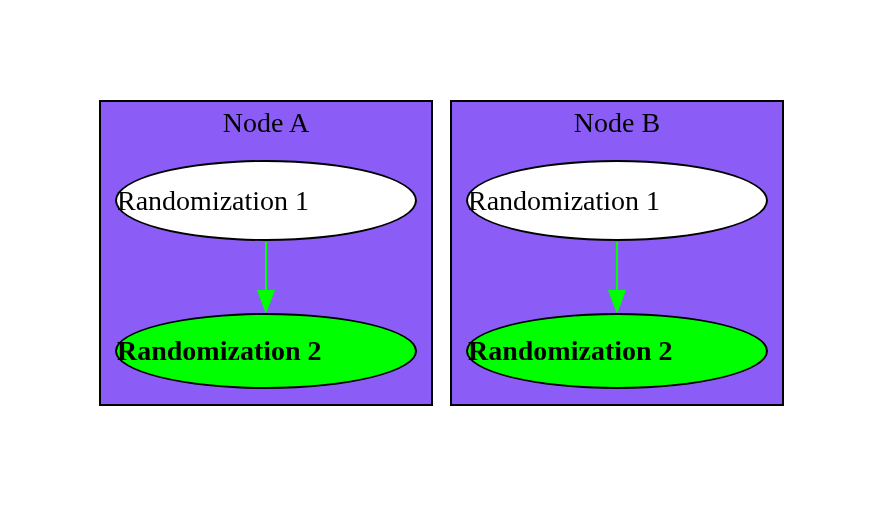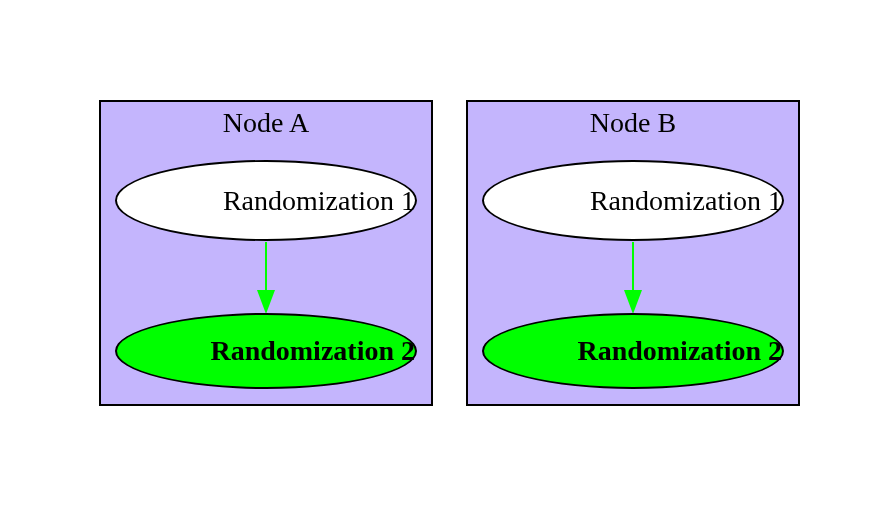--- a/index.html
+++ b/index.html
@@ -21,24 +21,24 @@
     width: 884px; height: 507px;
     background: #ffffff;
   }
   .panel {
     position: absolute;
     top: 100px;
     width: 334px;
     height: 306px;
     box-sizing: border-box;
     border: 2px solid #000000;
-    background: #c4b5fd;
+    background: #8b5cf6;
   }
   .panel--a { left: 99px; }
-  .panel--b { left: 450px; margin-left: 16px; }
+  .panel--b { left: 450px; }
   .panel-title {
     position: absolute;
     top: 4px;
     left: 0;
     right: 0;
     text-align: center;
     font-size: 28px;
     line-height: 34px;
     color: #000000;
     white-space: nowrap;
@@ -46,21 +46,21 @@
   .node {
     position: absolute;
     left: 50%;
     transform: translateX(-50%);
     width: 302px;
     box-sizing: border-box;
     border: 2px solid #000000;
     border-radius: 50%;
     display: flex;
     align-items: center;
-    justify-content: flex-end;
+    justify-content: flex-start;
     font-size: 28px;
     white-space: nowrap;
     background: #ffffff;
   }
   .node--top {
     top: 58px;
     height: 81px;
   }
   .node--bottom {
     top: 211px;

